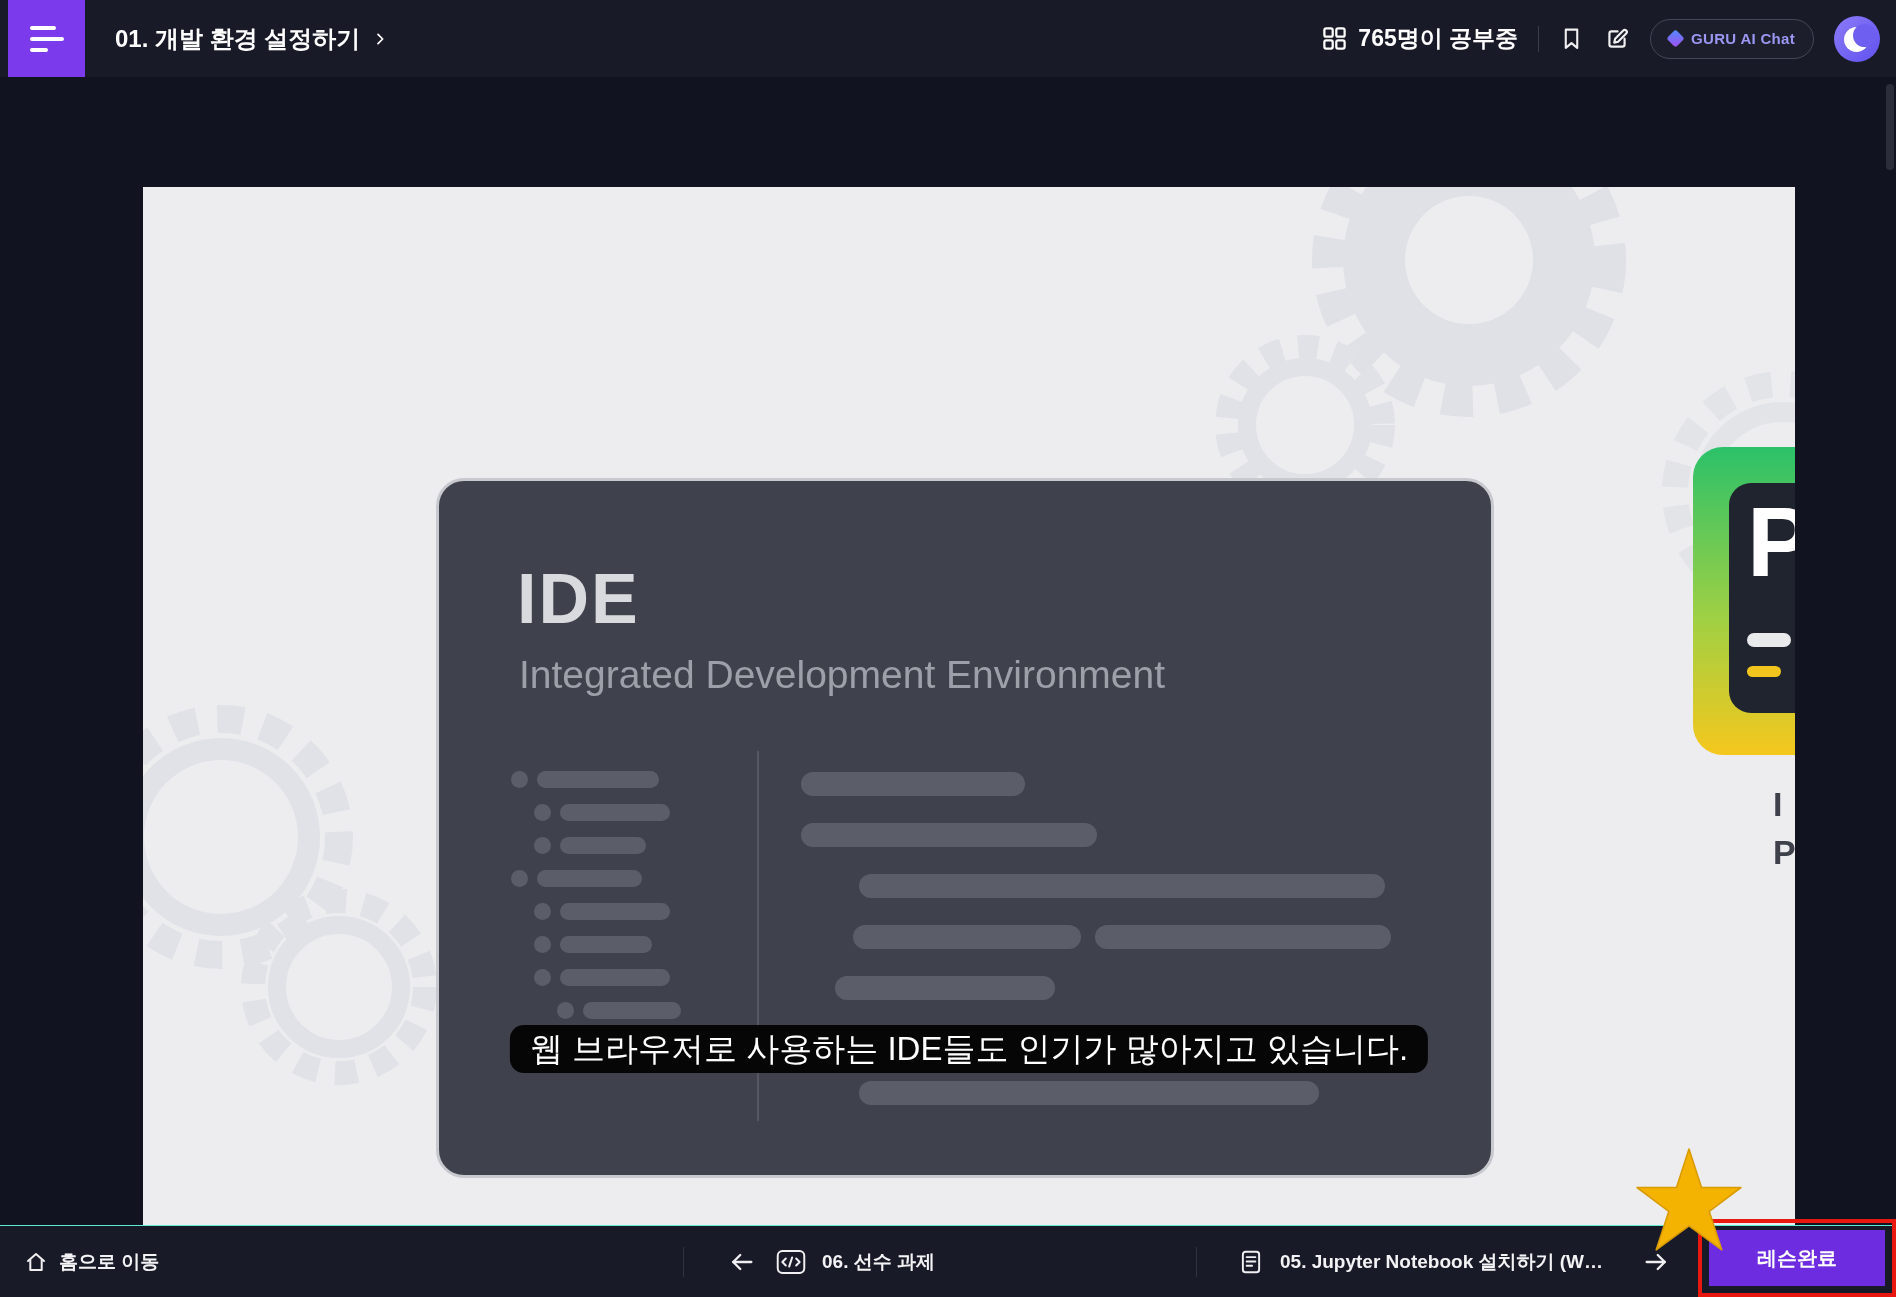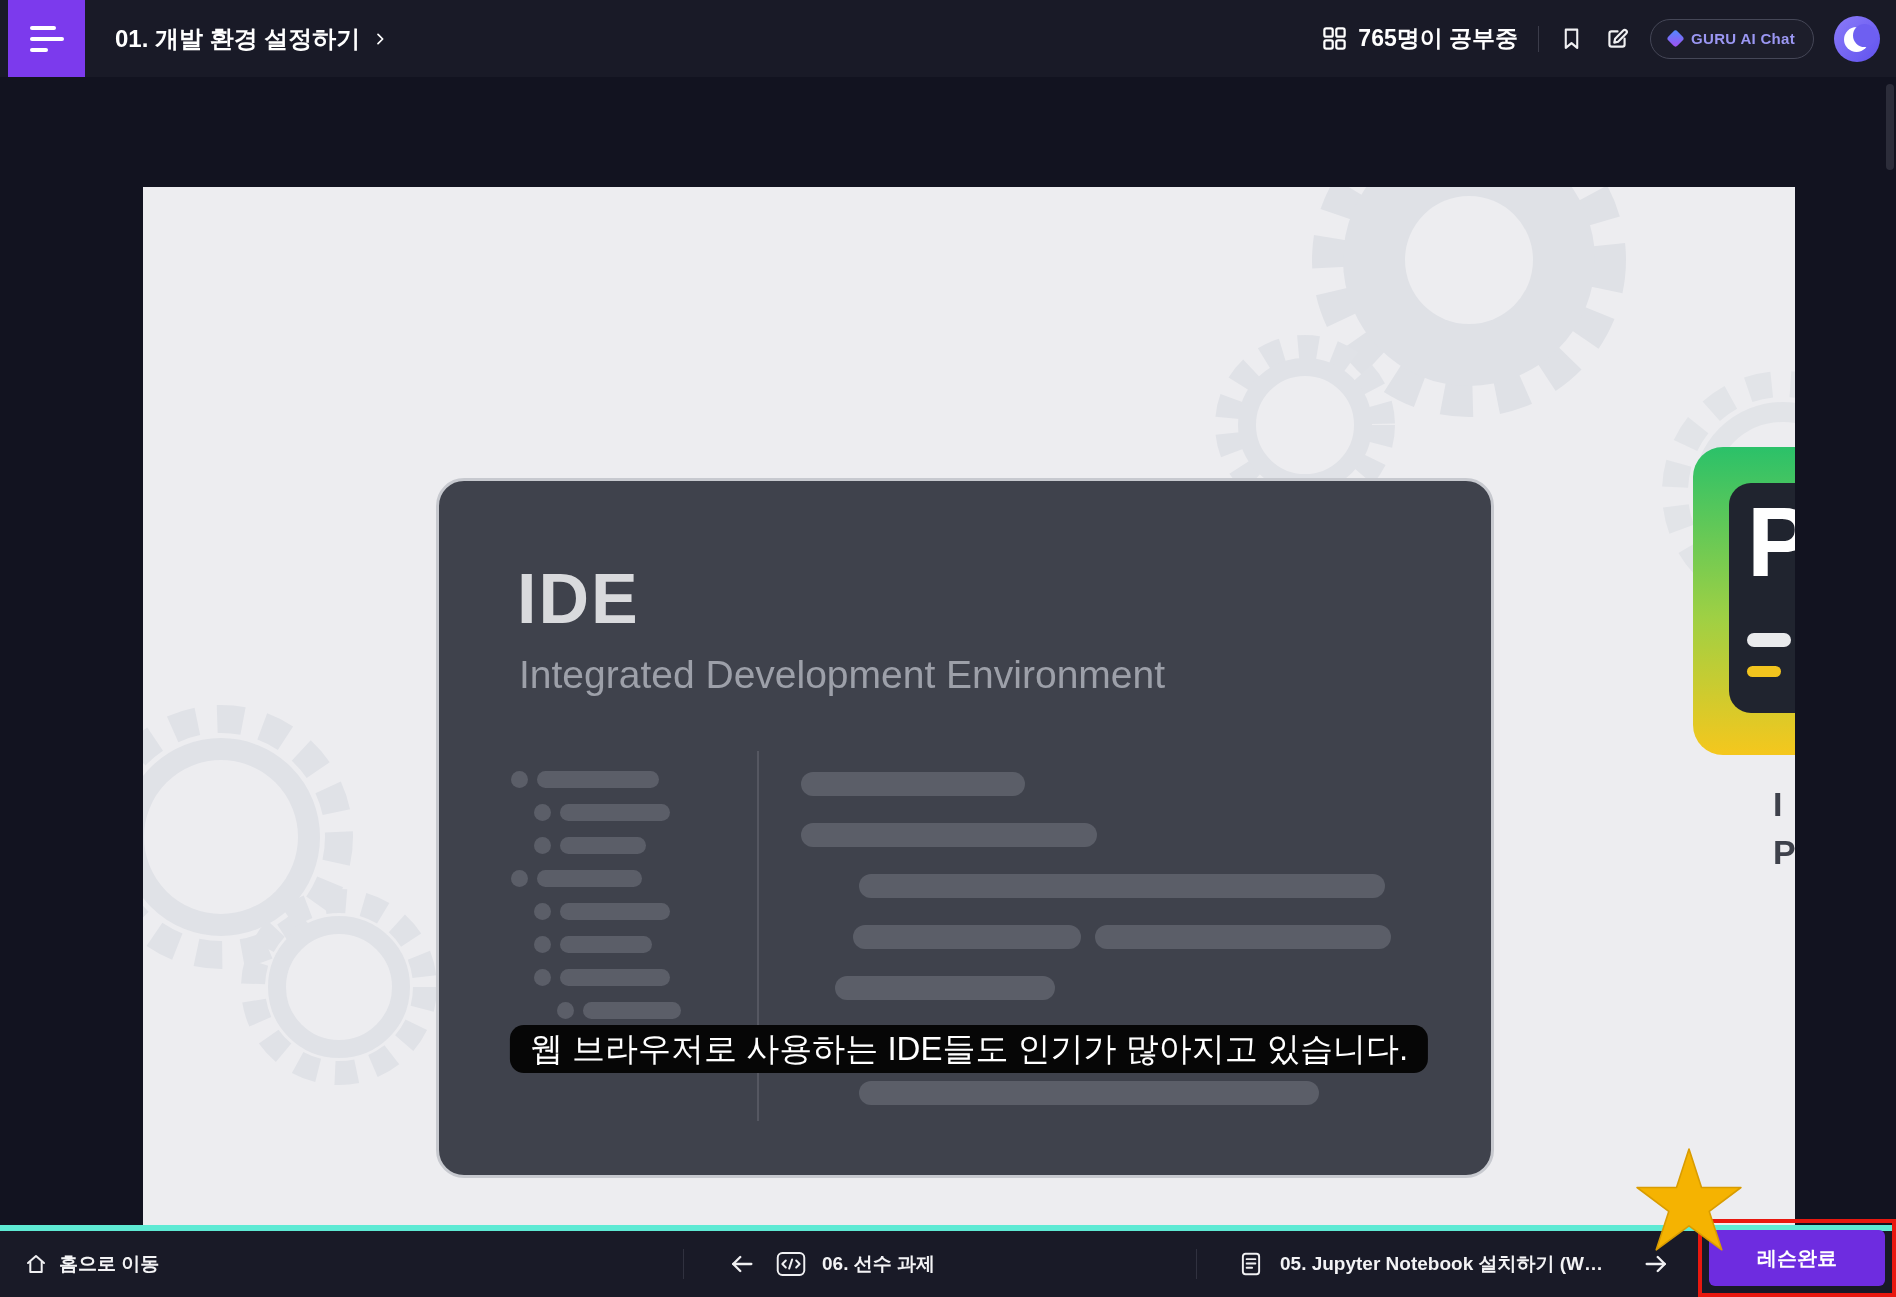--- a/index.html
+++ b/index.html
@@ -60,38 +60,38 @@
 
   .caption { position:absolute; left:50%; top:838px; transform:translateX(-50%);
     height:48px; line-height:48px; padding:0 20px; background:#060606; color:#fff;
     font-size:33px; font-weight:500; white-space:nowrap; z-index:4; border-radius:14px; }
 
   .scroll-thumb { position:absolute; right:2px; top:7px; width:8px; height:86px;
     background:#2c2d3a; border-radius:4px; cursor:pointer; }
 
   
   .bottombar { position:absolute; left:0; bottom:0; width:100%; height:72px;
-    background:#191a27; border-top:6px solid #5eead4; z-index:20; }
+    background:#191a27; border-top:1px solid #5eead4; z-index:20; }
   .bb { position:absolute; top:50%; transform:translateY(-50%); display:flex;
     align-items:center; color:#f3f3f5; font-size:19px; font-weight:700; }
   .bb-home { left:24px; gap:11px; cursor:pointer; }
   .fsep { position:absolute; top:50%; transform:translateY(-50%); width:1px; height:30px; background:#30313f; }
   .fsep1 { left:683px; } .fsep2 { left:1196px; }
   .bb-arrow { background:none; border:none; padding:0; cursor:pointer; display:flex; }
   .bb-arrow-left { left:728px; } .code-chip { left:776px; }
   .prev-label { left:822px; cursor:pointer; }
   .doc-ic { left:1238px; }
   .next-label { left:1280px; max-width:352px; overflow:hidden; white-space:nowrap; cursor:pointer; display:block; }
   .bb-arrow-right { left:1642px; }
 
   
   .red-box { position:absolute; left:1698px; top:1219px; width:198px; height:78px;
     border:4px solid #e8180f; z-index:30; }
   .complete-btn { position:absolute; left:7px; top:7px; right:7px; bottom:7px;
-    background:#6e2ce0; border:none; border-radius:6px; color:#fff; font-size:20px;
+    background:#6e2ce0; border:none; border-radius:0; color:#fff; font-size:20px;
     font-weight:700; cursor:pointer;text-align:center; }
   .star { position:absolute; left:1636px; top:1147px; z-index:31; }
 
   svg { display:block; }
 </style>
 </head>
 <body>
 
 <div class="app">
 

